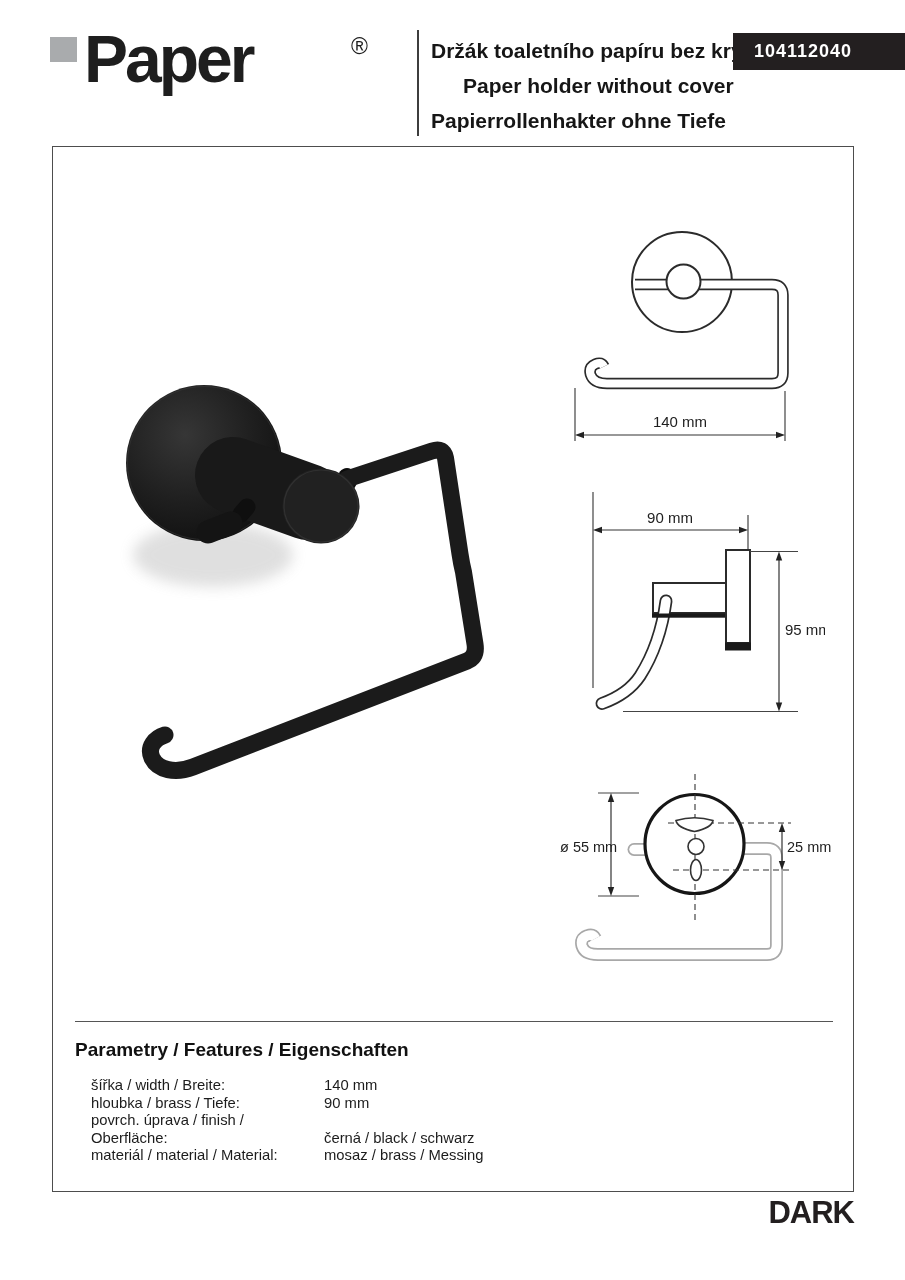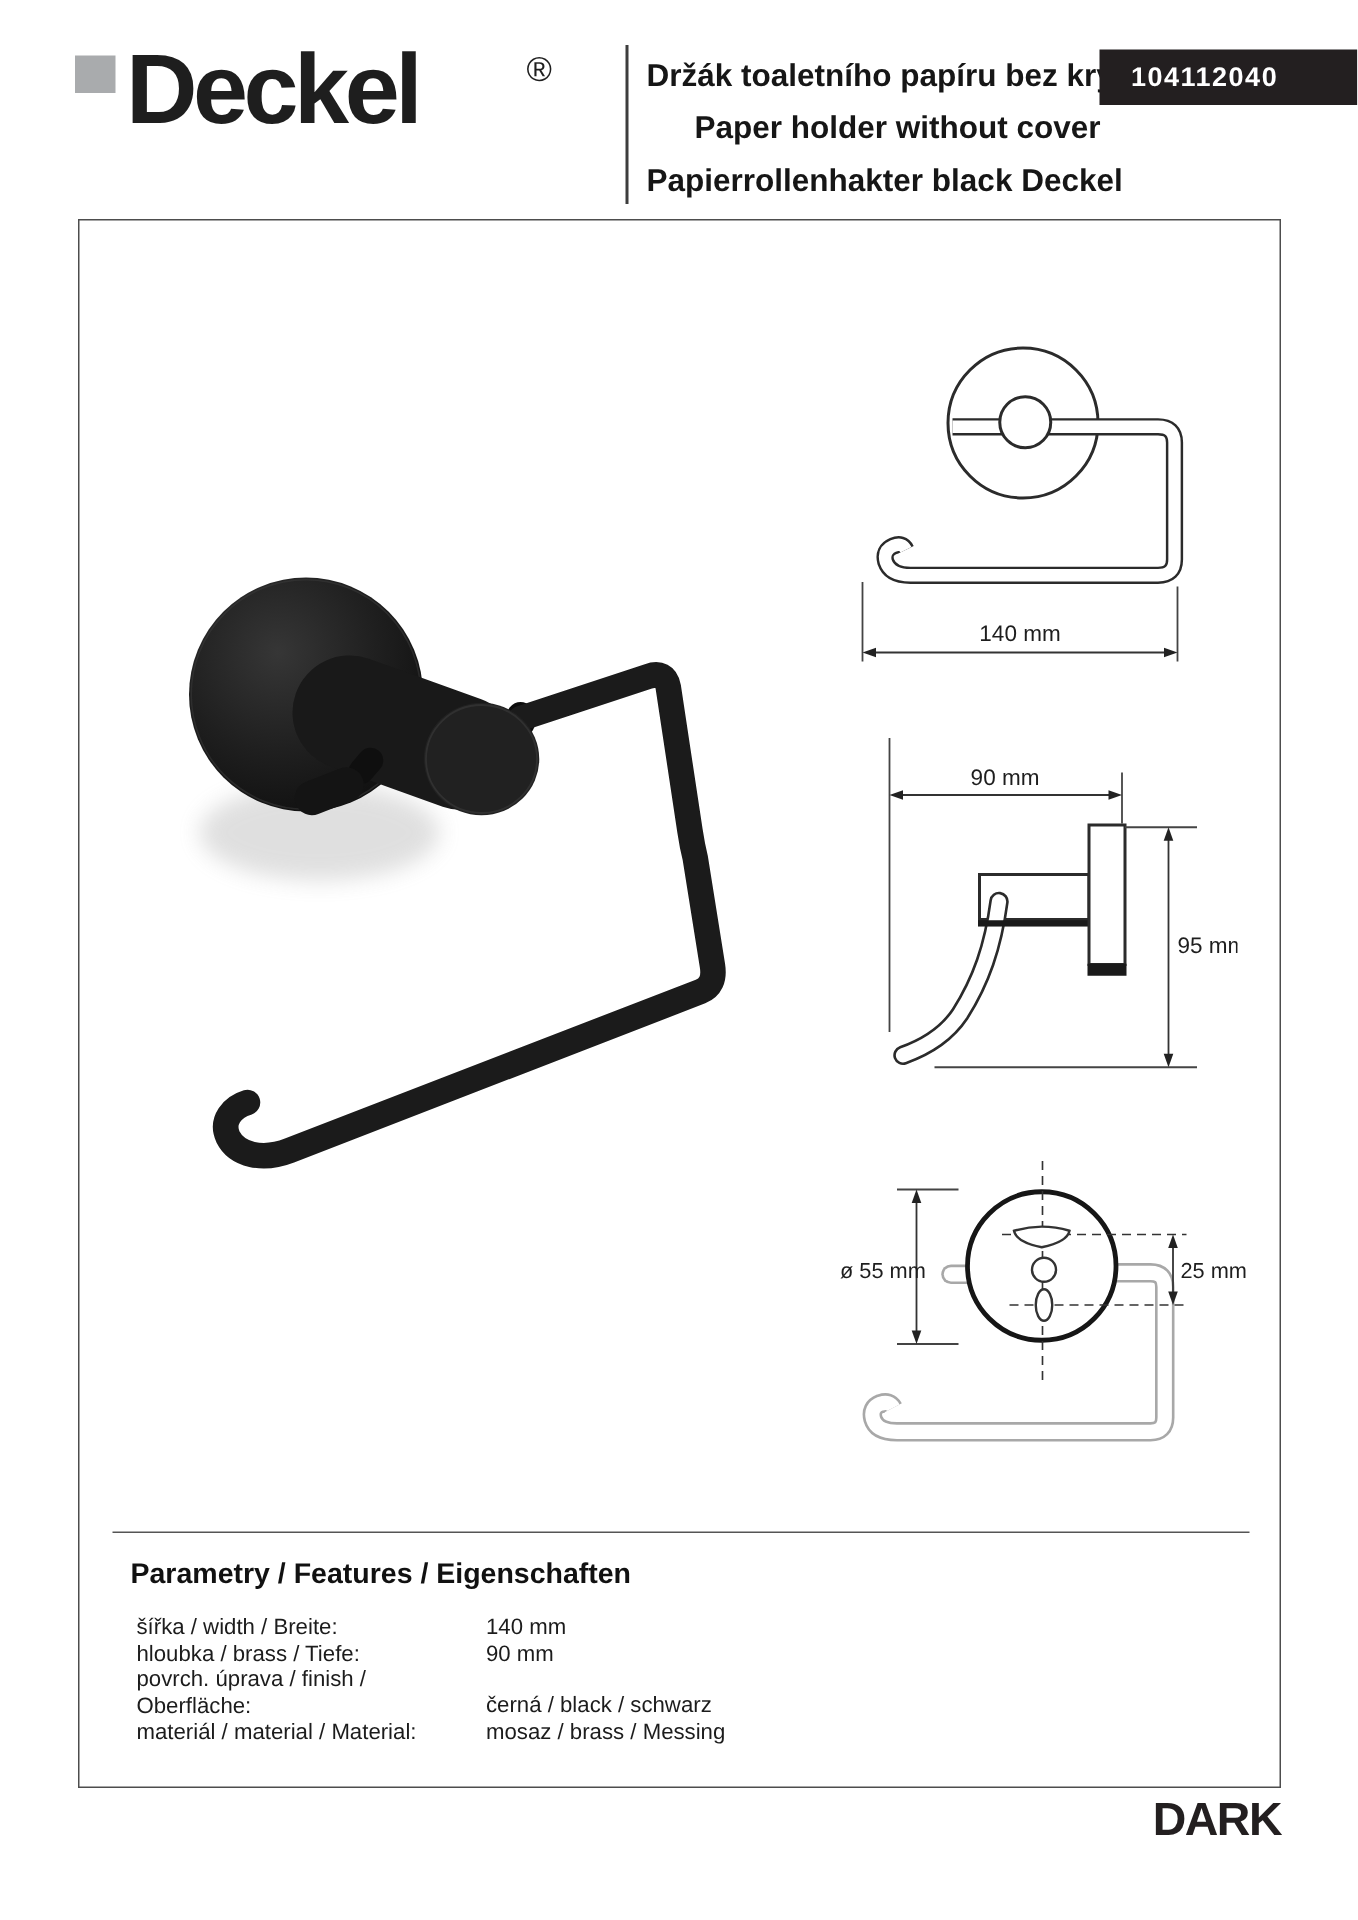--- a/index.html
+++ b/index.html
@@ -12,41 +12,41 @@
   .logo-reg{left:351px;top:33px;font-size:23px;font-weight:400;color:#1e1e1e;}
   .header-divider{left:417px;top:30px;width:2px;height:106px;background:#3d3d3d;}
   .title-line{left:431px;font-size:21px;font-weight:700;color:#161616;white-space:nowrap;line-height:1.1;}
   .t1{top:39px;} .t2{top:74px;margin-left:32px;} .t3{top:109px;}
   .code-badge{left:733px;top:33px;width:172px;height:37px;background:#231f20;color:#ffffff;
               font-size:18px;font-weight:700;line-height:37px;padding-left:21px;letter-spacing:1px;box-sizing:border-box;}
   
   .main-box{left:52px;top:146px;width:800px;height:1044px;border:1.5px solid #4d4d4d;background:#fff;}
   .param-divider{left:75px;top:1021px;width:758px;height:0;border-top:1.5px solid #555;}
   
-  .param-heading{left:75px;top:1039px;font-size:19px;font-weight:700;color:#111;margin-left:12px;}
+  .param-heading{left:75px;top:1039px;font-size:19px;font-weight:700;color:#111;}
   .param-rows{left:75px;top:1077px;font-size:14.8px;line-height:17.6px;color:#1c1c1c;margin-left:16px;}
   .param-row .lbl{display:inline-block;width:233px;}
   
   .dark-label{right:51px;top:1195px;font-size:31px;font-weight:800;letter-spacing:-1px;color:#231f20;}
   svg text{font-family:"Liberation Sans","DejaVu Sans",sans-serif;fill:#1e1e1e;}
   .dim-text{font-size:15px;}
   .dim-text-sm{font-size:14.5px;}
 </style>
 </head>
 <body>
 
 <div class="page">
 
   <div class="abs logo-square"></div>
-  <div class="abs logo-text">Deckel</div>
+  <div class="abs logo-text">Paper</div>
   <div class="abs logo-reg">®</div>
   <div class="abs header-divider"></div>
   <div class="abs title-line t1">Držák toaletního papíru bez krytu</div>
   <div class="abs title-line t2">Paper holder without cover</div>
-  <div class="abs title-line t3">Papierrollenhakter black Deckel</div>
+  <div class="abs title-line t3">Papierrollenhakter ohne Tiefe</div>
   <div class="abs code-badge">104112040</div>
 
   <div class="abs main-box"></div>
 
   <svg class="abs" style="left:95px;top:355px;" width="410" height="445" viewBox="0 0 410 445">
     <defs>
       <radialGradient id="rosg" cx="38%" cy="32%" r="78%">
         <stop offset="0%" stop-color="#363636"></stop>
         <stop offset="55%" stop-color="#1f1f1f"></stop>
         <stop offset="100%" stop-color="#0e0e0e"></stop>

